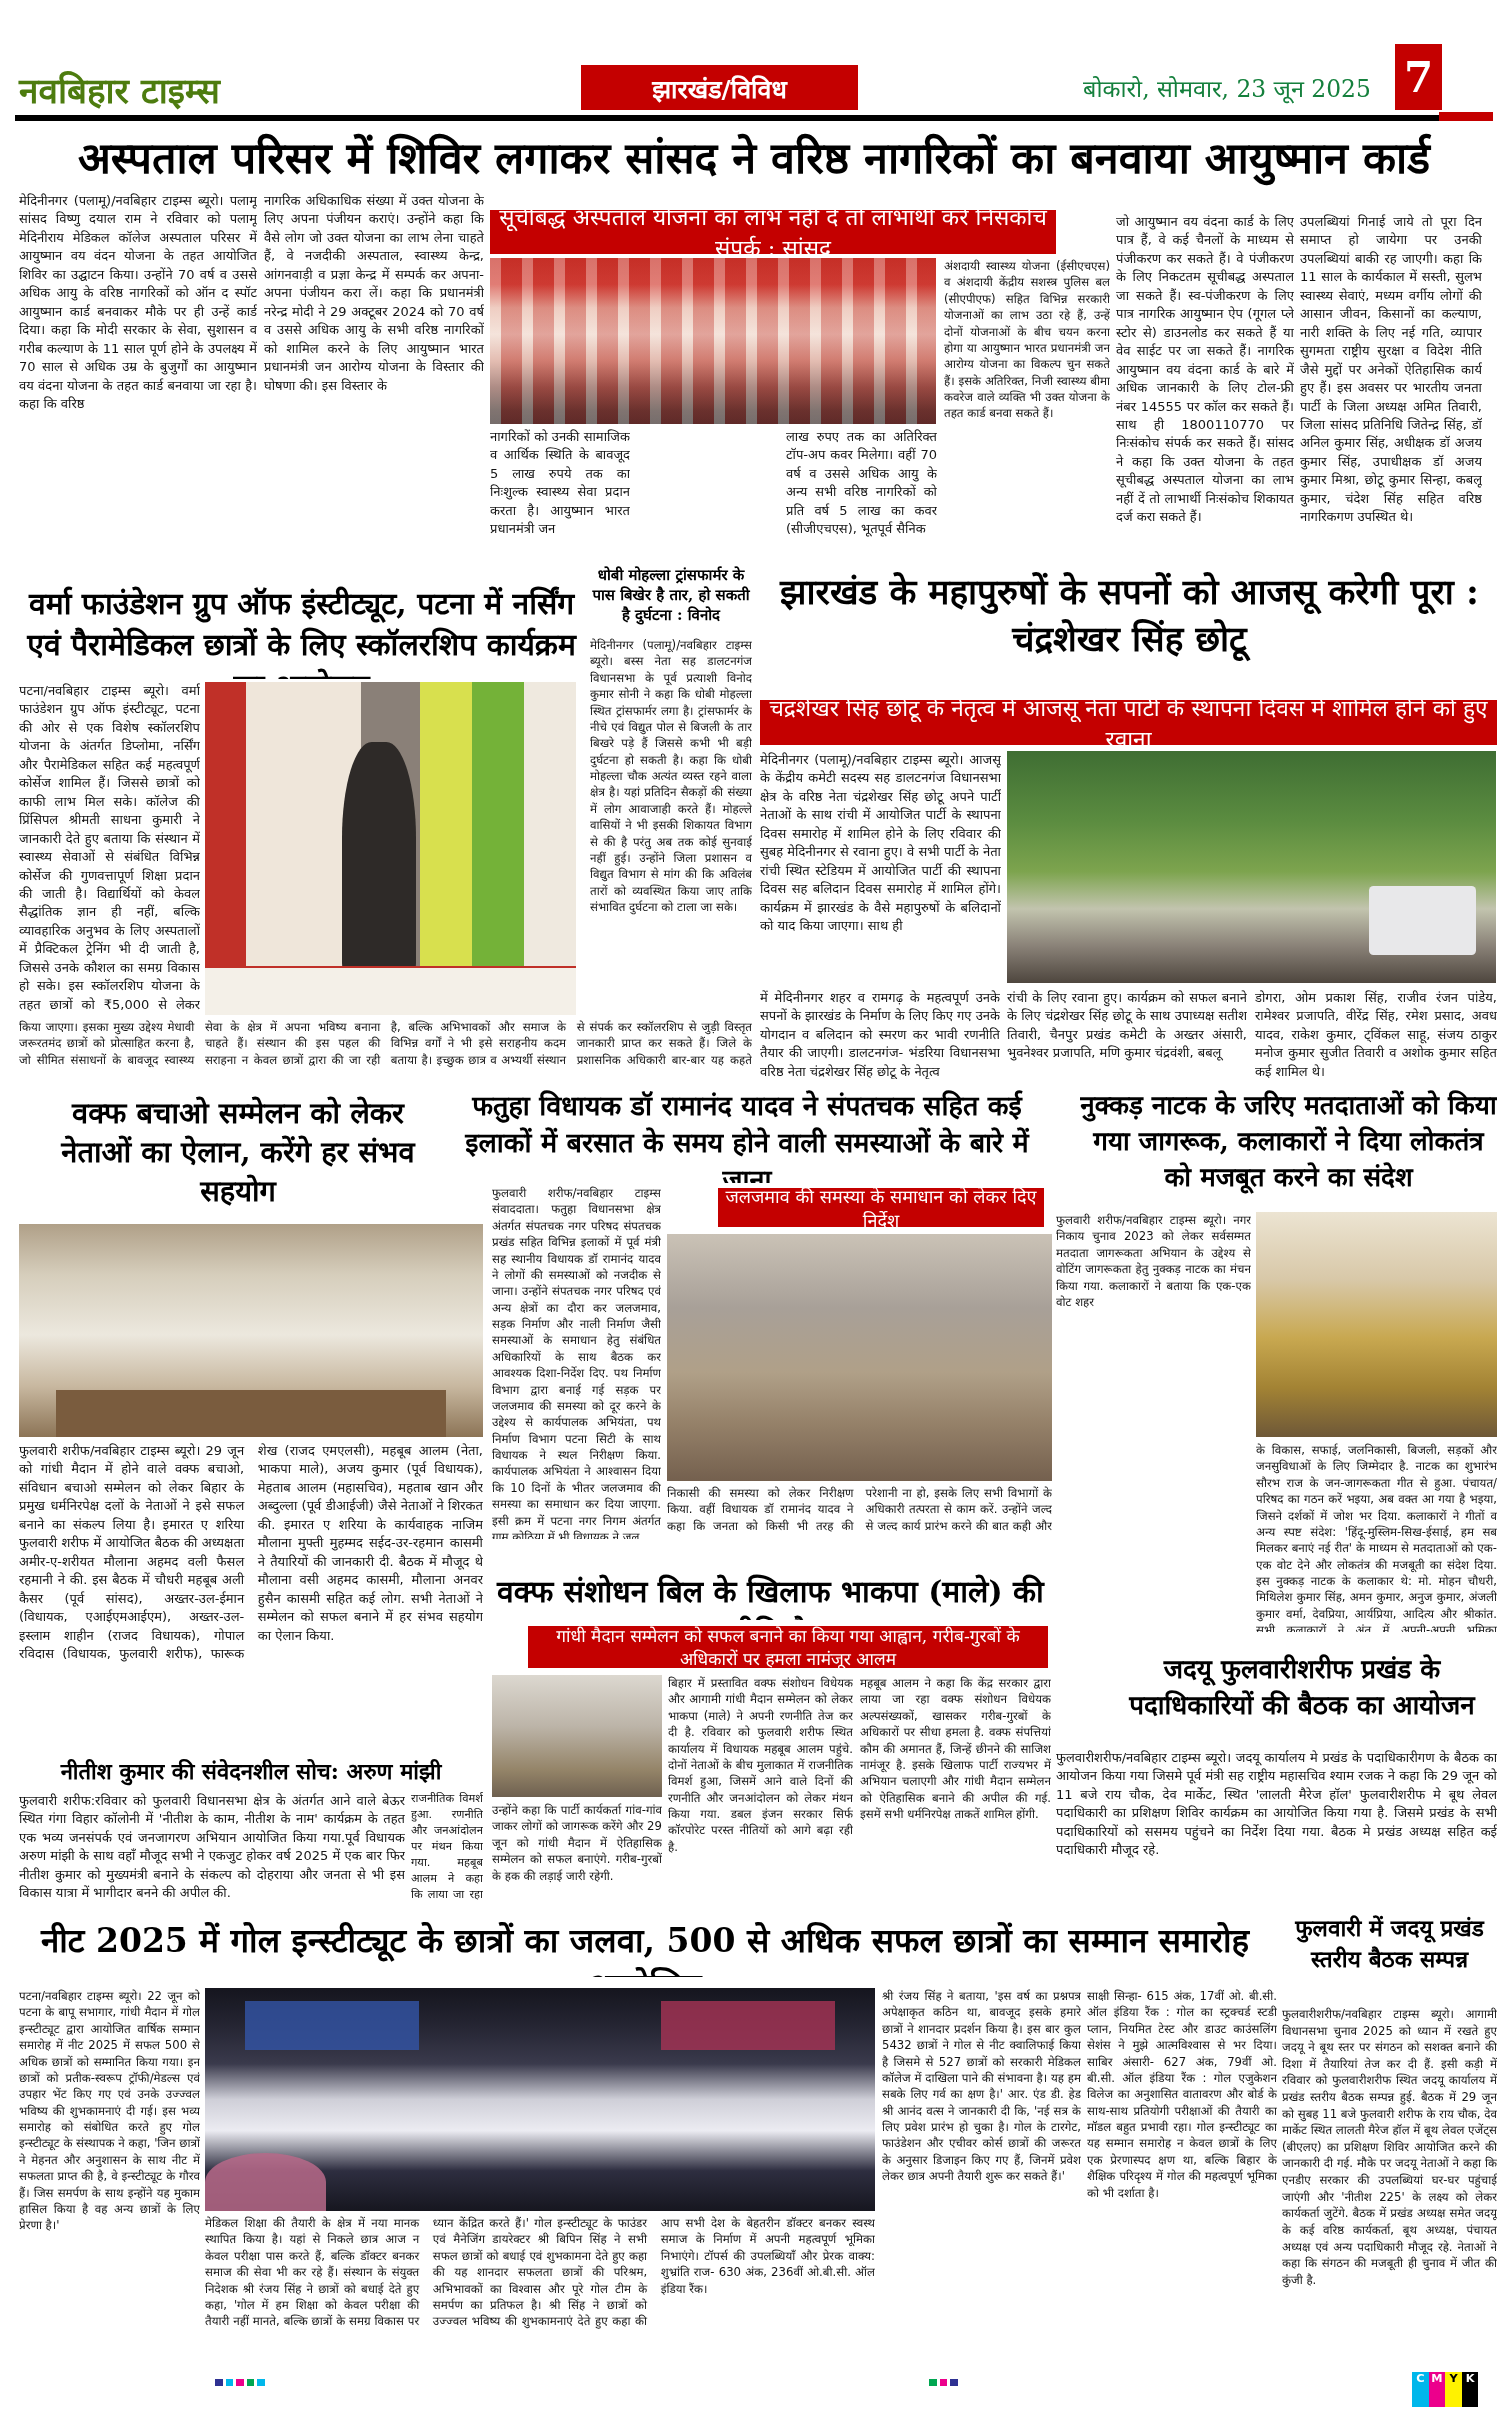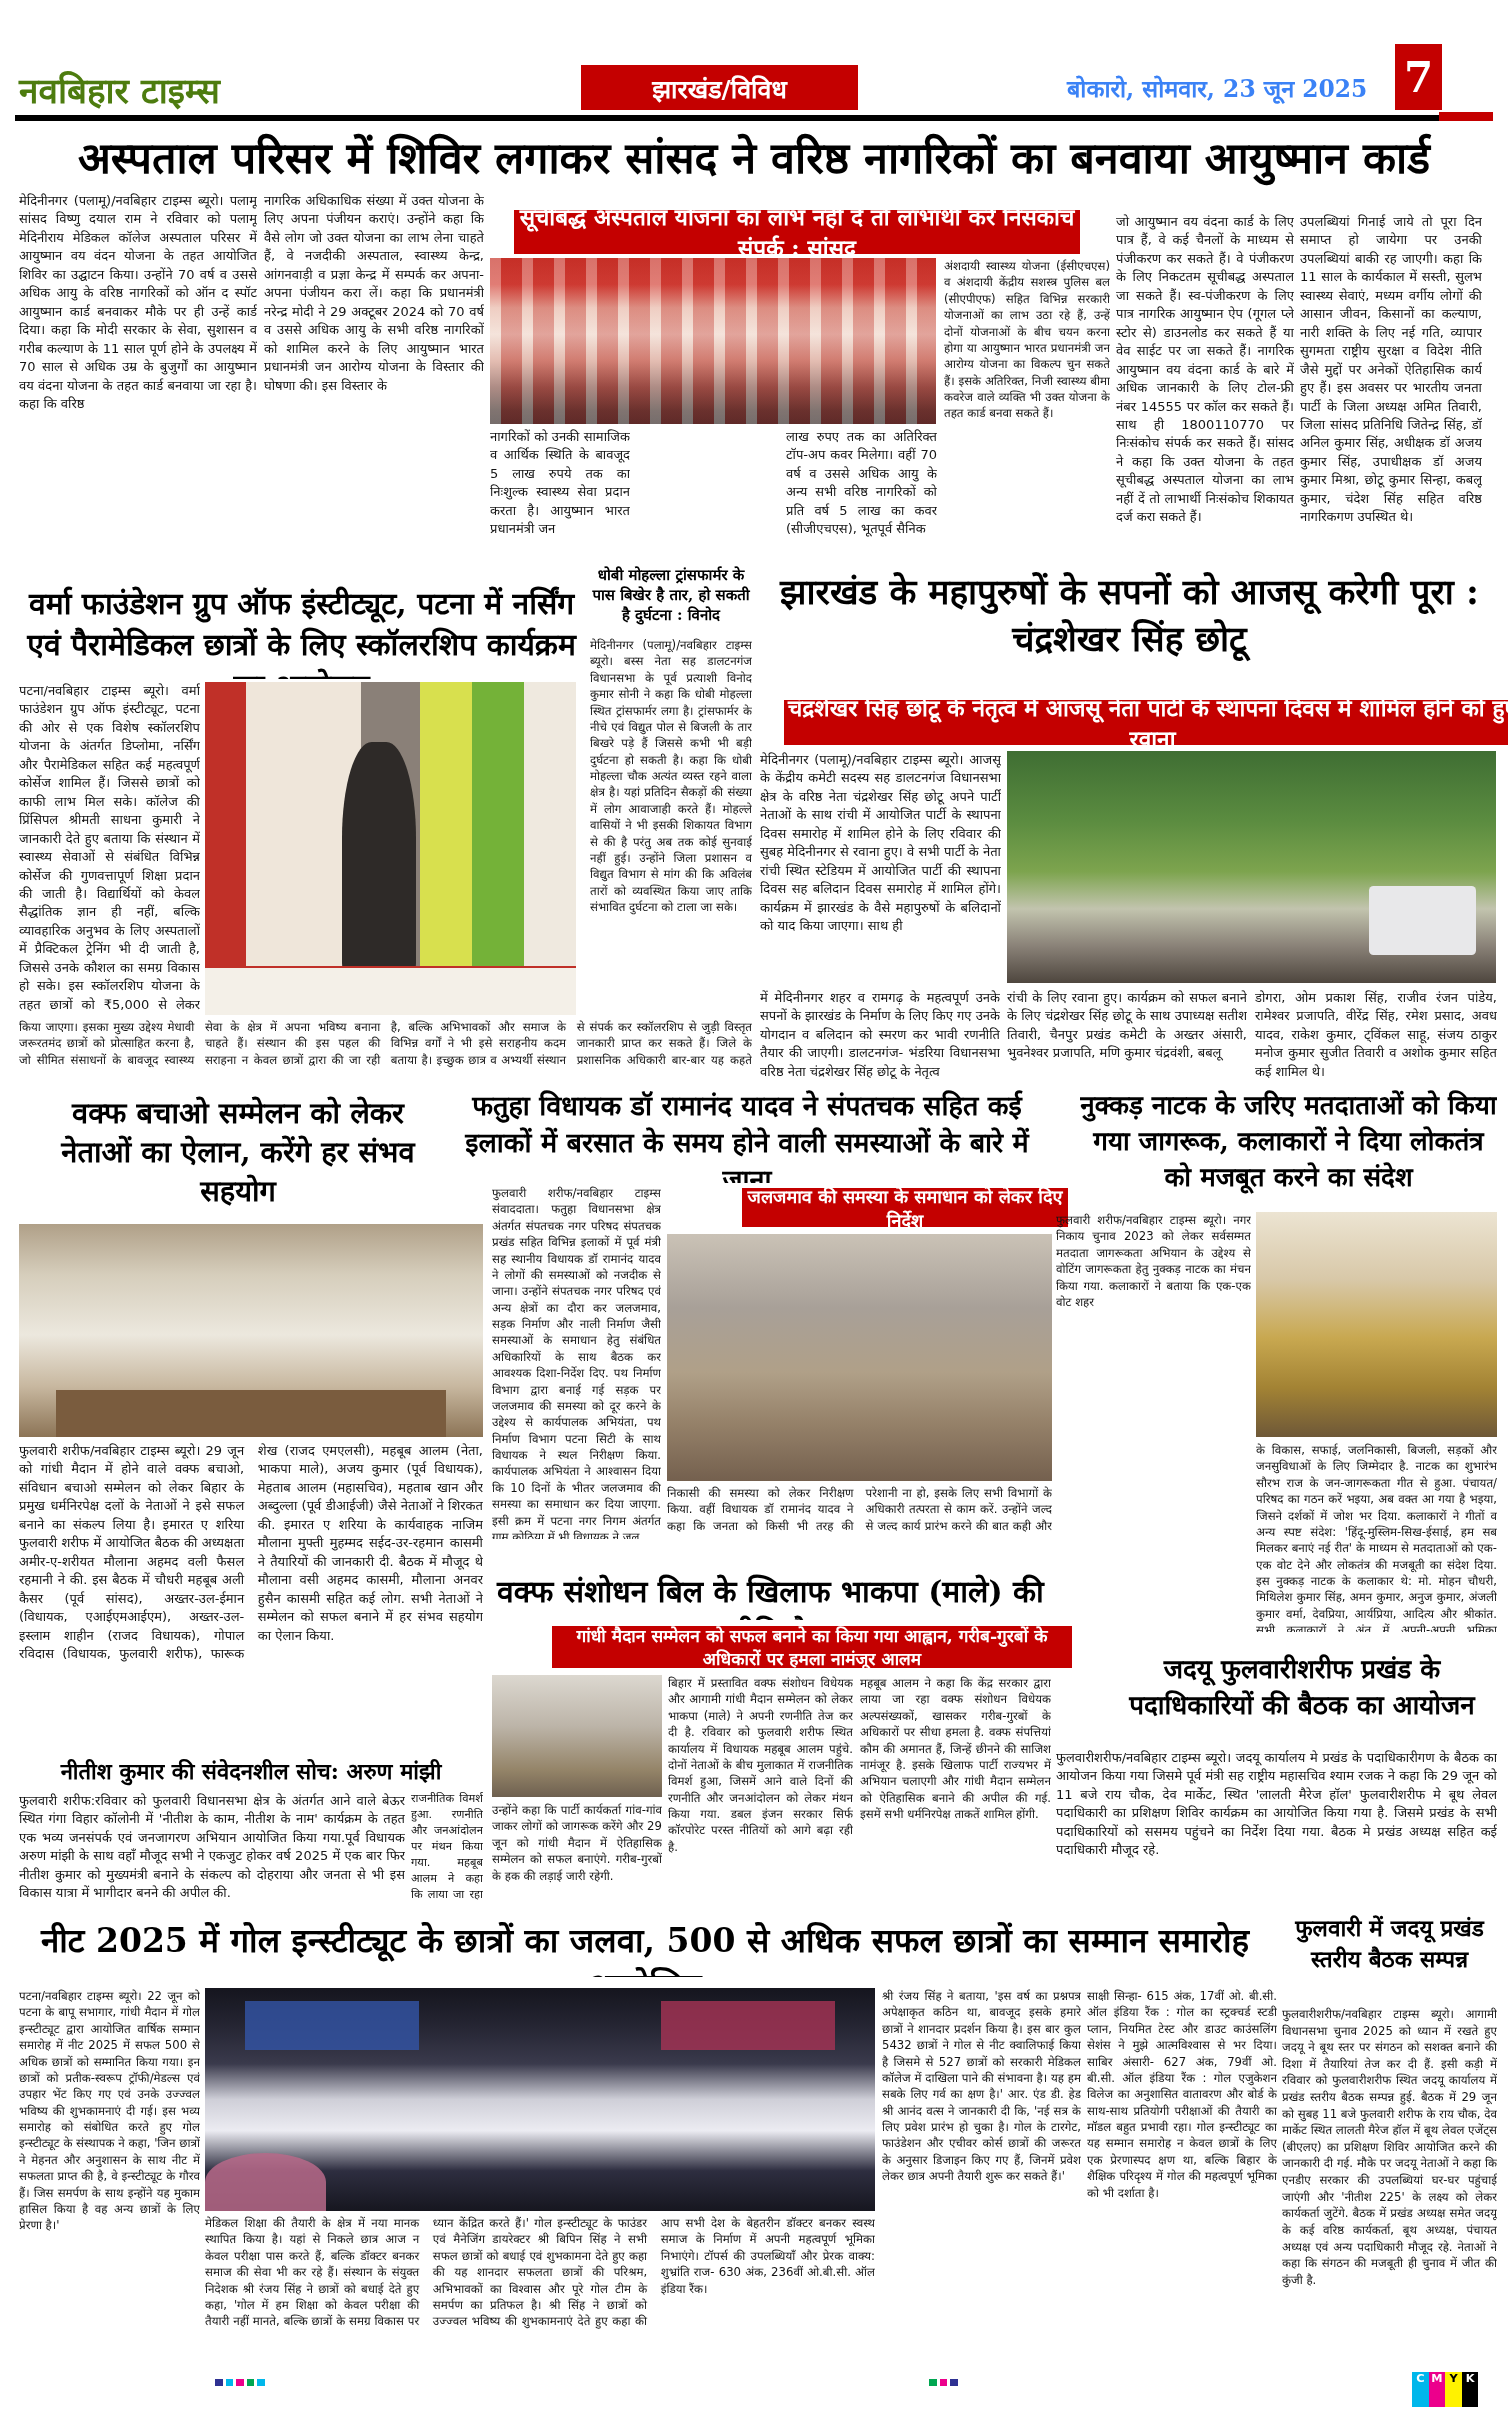--- a/index.html
+++ b/index.html
@@ -2,26 +2,26 @@
 <html style="font-size:12px"><head>
 <meta charset="utf-8">
 <style>
   html,body{margin:0;padding:0;background:#e8e8e8;}
   body{font-family:"DejaVu Sans","Liberation Sans",sans-serif;}
   #page{position:relative;width:1508px;height:2426px;background:#ffffff;margin:0 auto;overflow:hidden;}
   .abs{position:absolute;}
   .col{font-size:13px;line-height:1.42;text-align:justify;color:#141414;overflow:hidden;word-break:break-word;}
   .col-sm{font-size:11.7px;line-height:1.4;}
   .headline{font-family:"DejaVu Serif","Liberation Serif",serif;font-weight:bold;color:#000;text-align:center;overflow:hidden;}
-  .strip{background:#c40000;color:#fff;font-weight:bold;text-align:center;display:flex;align-items:center;justify-content:center;overflow:hidden;font-family:"DejaVu Serif","Liberation Serif",serif;margin-left:24px;}
+  .strip{background:#c40000;color:#fff;font-weight:normal;text-align:center;display:flex;align-items:center;justify-content:center;overflow:hidden;font-family:"DejaVu Serif","Liberation Serif",serif;}
   .photo{overflow:hidden;}
   .rule{background:#000;}
   .masthead{font-family:"DejaVu Serif","Liberation Serif",serif;font-weight:bold;font-size:35px;color:#4d7c0f;}
   .section-box{background:#c40000;color:#fff;font-weight:bold;font-size:25px;display:flex;align-items:center;justify-content:center;font-family:"DejaVu Serif","Liberation Serif",serif;}
-  .dateline{color:#3b82f6;font-weight:bold;font-size:23.4px;font-family:"DejaVu Serif","Liberation Serif",serif;}
+  .dateline{color:#15803d;font-weight:normal;font-size:23.4px;font-family:"DejaVu Serif","Liberation Serif",serif;text-align:center;}
   .pagebox{background:#c40000;color:#fff;font-weight:bold;font-size:42px;display:flex;align-items:center;justify-content:center;font-family:"DejaVu Serif","Liberation Serif",serif;}
   .dot{width:7.5px;height:7.5px;display:inline-block;margin-right:3px;}
   .cmyk{width:16.6px;height:35px;display:inline-flex;align-items:flex-start;justify-content:center;font-size:11.3px;font-weight:bold;}
   .c-c{background:#00b7eb;color:#fff;} .c-m{background:#ec008c;color:#fff;}
   .c-y{background:#fff200;color:#000;} .c-k{background:#000;color:#fff;}
   .d-cyan{background:#00b7eb;} .d-mag{background:#ec008c;} .d-grn{background:#00a651;} .d-blu{background:#2e3192;}
   
   .ph-a{background:
     repeating-linear-gradient(90deg, rgba(255,255,255,.30) 0 10.6px, rgba(190,30,30,.28) 10.6px 32px),
     linear-gradient(180deg,#c8352a 0%,#d4453a 16%,#e8b8a8 30%,#f0d8cc 46%,#d8a090 62%,#8a5a50 78%,#4a3833 92%,#3a2e2c 100%);}

